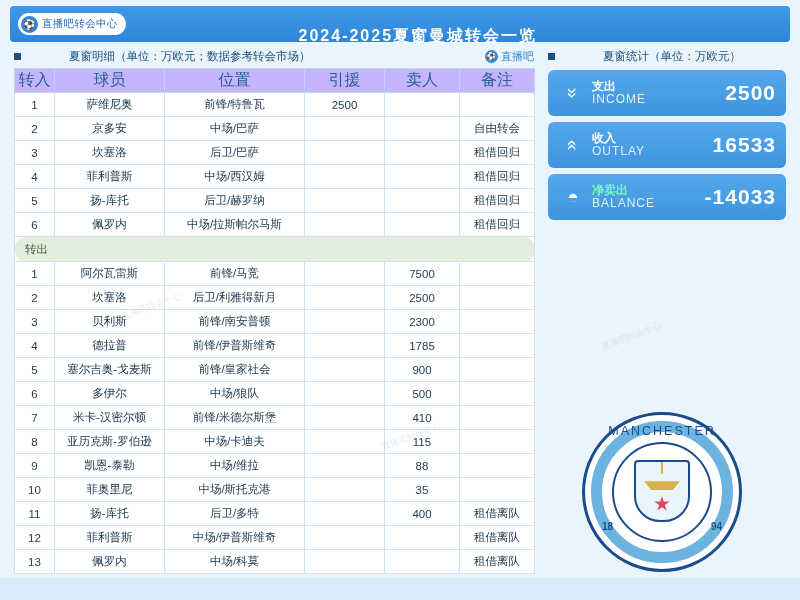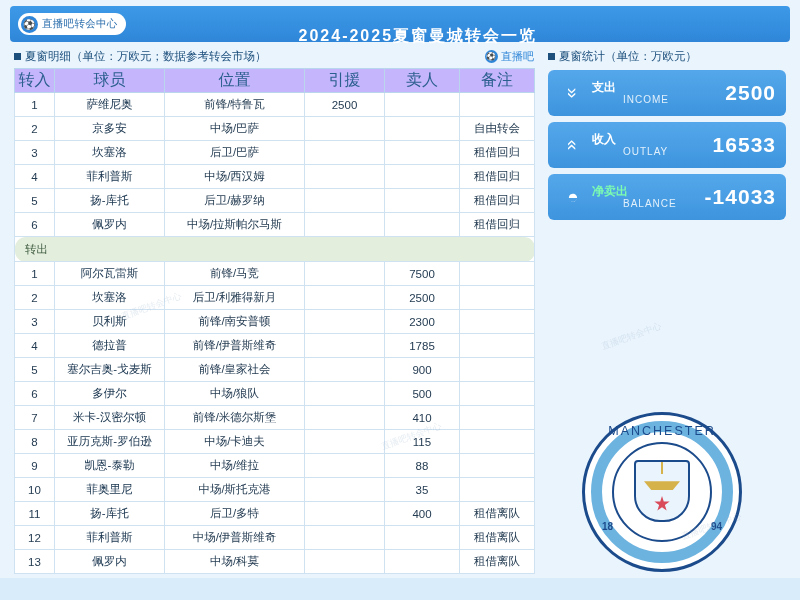--- a/index.html
+++ b/index.html
@@ -76,20 +76,21 @@
     top: 48px;
     width: 520px;
   }
   .section-head {
     display: flex;
     align-items: center;
     font-size: 11.5px;
     color: #1c4f7c;
     margin-bottom: 4px;
     height: 16px;
+    gap: 44px;
   }
   .bullet {
     width: 7px;
     height: 7px;
     background: #1c4f7c;
     margin-right: 4px;
   }
   .watermark-tag {
     margin-left: auto;
     display: flex;
@@ -182,24 +183,23 @@
     margin-left: 4px;
     line-height: 1.1;
   }
   .stat-cn {
     font-size: 12px;
     font-weight: bold;
     color: #ffffff;
   }
   .stat-cn.green { color: #7dfcb0; }
   .stat-en {
-    font-size: 10px;
+    font-size: 12px;
     color: #e2f0fb;
     letter-spacing: 1px;
-    margin-left: 31px;
   }
   .stat-value {
     margin-left: auto;
     font-size: 21px;
     font-weight: bold;
     color: #ffffff;
     letter-spacing: 1px;
   }
 
   

